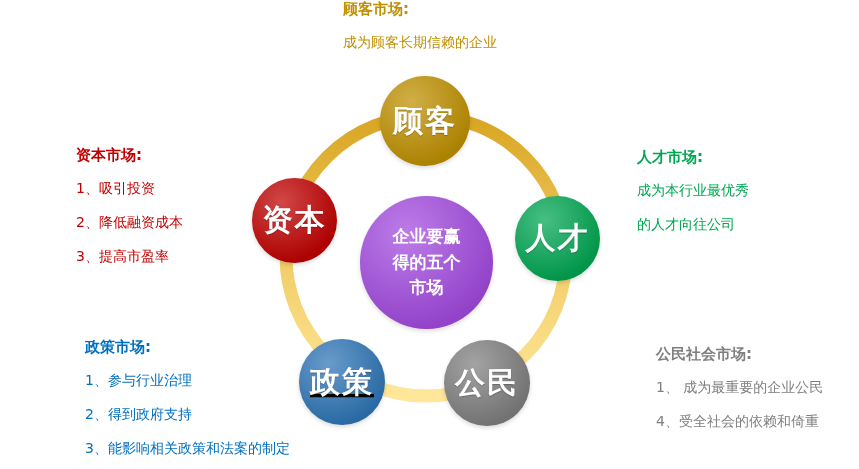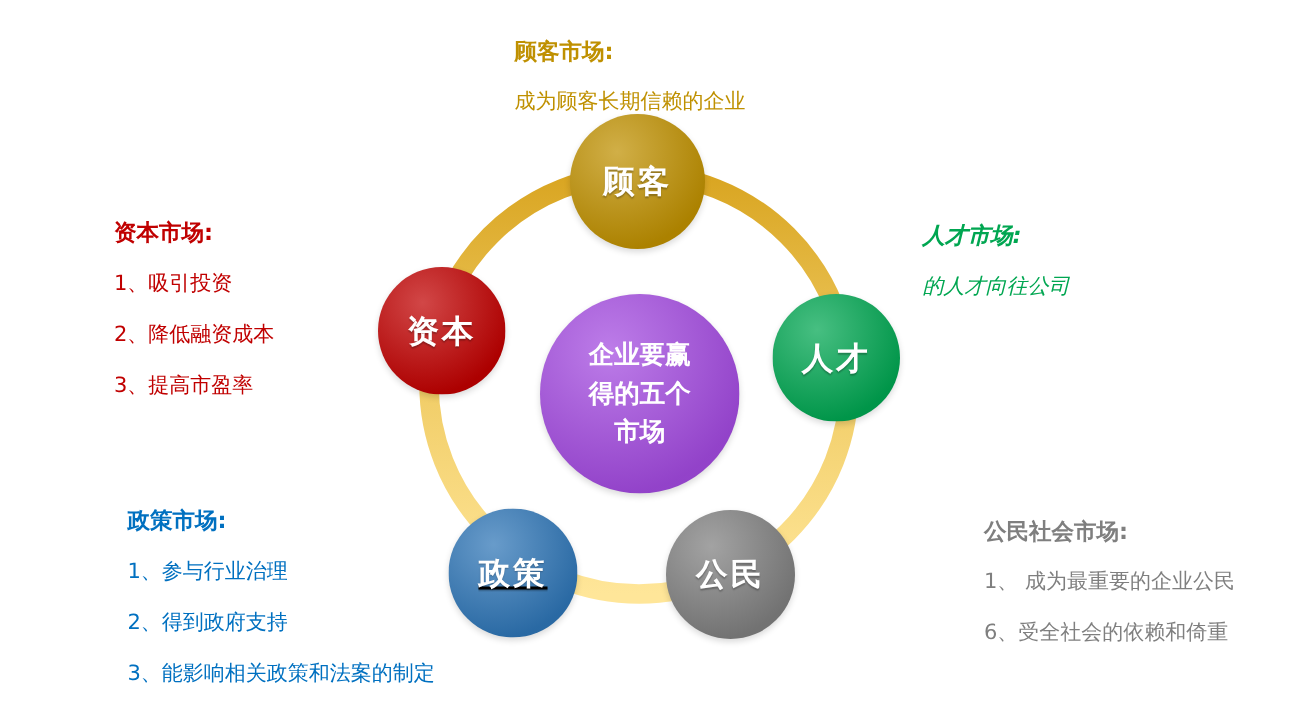--- a/index.html
+++ b/index.html
@@ -21,33 +21,32 @@
     display: flex;
     align-items: center;
     justify-content: center;
     background-image: radial-gradient(circle at 35% 28%, rgba(255,255,255,0.28), rgba(0,0,0,0.10) 75%);
     box-shadow: 0 2px 4px rgba(0,0,0,0.15);
   }
 
   .node-label {
     color: #ffffff;
     font-weight: bold;
-    font-size: 21px;
+    font-size: 30px;
     letter-spacing: 2px;
     text-shadow: 0 1px 1px rgba(0,0,0,0.25);
   }
 
   .center-label {
     color: #ffffff;
     font-weight: bold;
     font-size: 17px;
     line-height: 1.5;
     text-align: center;
     white-space: pre-line;
-    font-family: Liberation Serif, serif;
   }
 
   .annotation { position: absolute; }
   .ann-title {
     font-weight: bold;
     font-size: 15px;
     margin-bottom: 15px;
     white-space: nowrap;
   }
   .ann-line {
@@ -58,23 +57,23 @@
 
   
   .pos-customer { left: 380px; top: 76px;  width: 90px; height: 90px; }
   .pos-capital  { left: 252px; top: 178px; width: 85px; height: 85px; }
   .pos-talent   { left: 515px; top: 196px; width: 85px; height: 85px; }
   .pos-policy   { left: 299px; top: 339px; width: 86px; height: 86px; text-decoration: underline; }
   .pos-citizen  { left: 444px; top: 340px; width: 86px; height: 86px; align-items: center; }
   .pos-center   { left: 360px; top: 196px; width: 133px; height: 133px; }
 
   
-  .pos-ann-customer { left: 343px; top: 25px; }
+  .pos-ann-customer { left: 343px; top: 0; }
   .pos-ann-capital  { left: 76px;  top: 146px; }
-  .pos-ann-talent   { left: 615px; top: 148px; font-style: italic; }
+  .pos-ann-talent   { left: 637px; top: 148px; }
   .pos-ann-policy   { left: 85px;  top: 338px; }
   .pos-ann-citizen  { left: 627px; top: 345px; margin-left: 29px; }
 </style>
 </head>
 <body>
 
 <div class="stage">
 
   <svg class="ring-svg" width="859" height="469" aria-hidden="true">
     <defs>
@@ -120,29 +119,30 @@
 
   <div class="annotation pos-ann-capital" style="color: rgb(192, 0, 0);">
     <div class="ann-title">资本市场:</div>
     <div class="ann-line">1、吸引投资</div>
     <div class="ann-line">2、降低融资成本</div>
     <div class="ann-line">3、提高市盈率</div>
   </div>
 
   <div class="annotation pos-ann-talent" style="color: rgb(0, 166, 81);">
     <div class="ann-title">人才市场:</div>
+    <div class="ann-line">成为本行业最优秀</div>
     <div class="ann-line">的人才向往公司</div>
   </div>
 
   <div class="annotation pos-ann-policy" style="color: rgb(0, 112, 192);">
     <div class="ann-title">政策市场:</div>
     <div class="ann-line">1、参与行业治理</div>
     <div class="ann-line">2、得到政府支持</div>
     <div class="ann-line">3、能影响相关政策和法案的制定</div>
   </div>
 
   <div class="annotation pos-ann-citizen" style="color: rgb(127, 127, 127);">
     <div class="ann-title">公民社会市场:</div>
     <div class="ann-line">1、 成为最重要的企业公民</div>
-    <div class="ann-line">6、受全社会的依赖和倚重</div>
+    <div class="ann-line">4、受全社会的依赖和倚重</div>
   </div>
 
 </div>
 
 </body></html>

